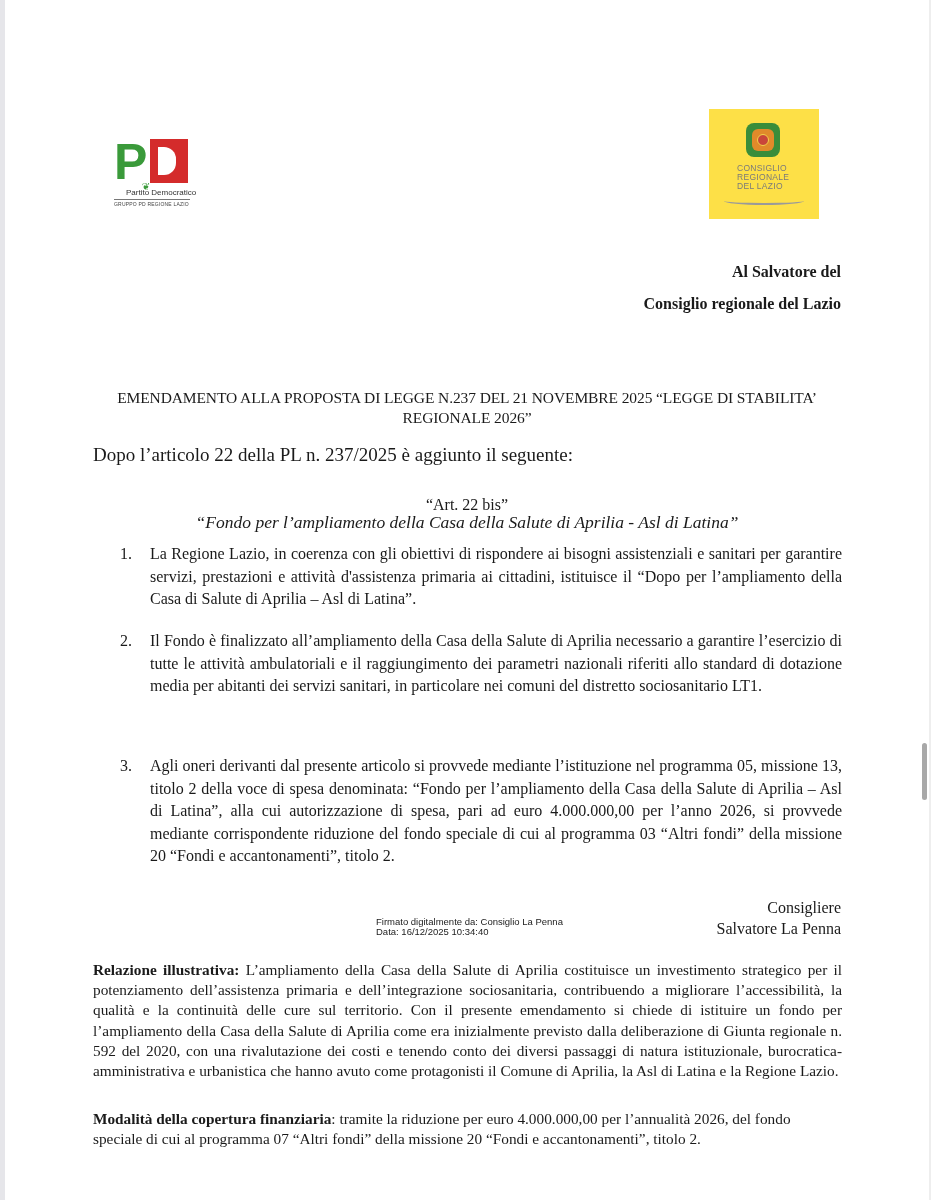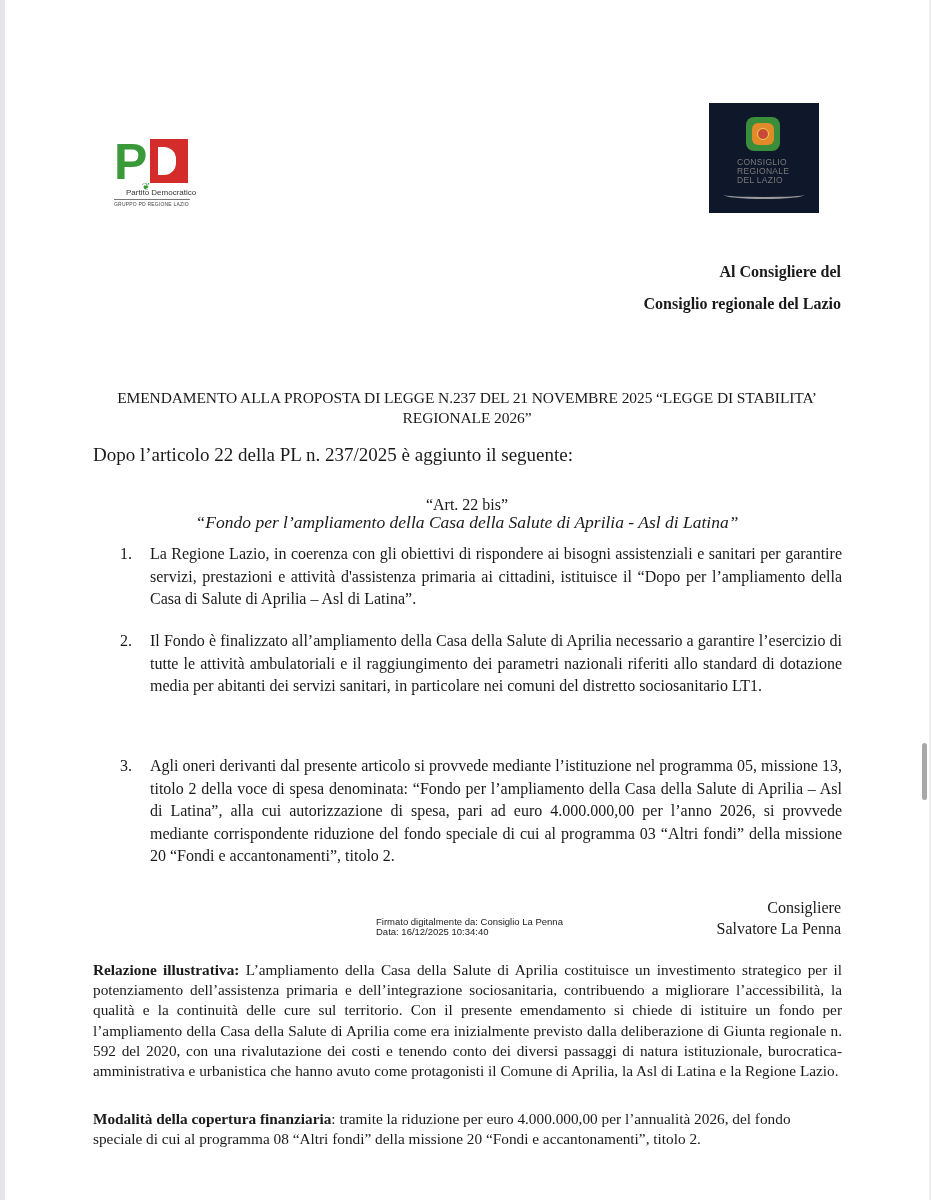--- a/index.html
+++ b/index.html
@@ -16,21 +16,21 @@
   .pd-logo { position:absolute; left:112px; top:137px; width:80px; height:76px; }
   .pd-letters { position:absolute; left:0; top:0; width:78px; height:46px; }
   .pd-p { position:absolute; left:2px; top:2px; font-family:"Liberation Sans",sans-serif; font-weight:bold; font-size:50px; line-height:46px; color:#3a9a3a; letter-spacing:-4px; }
   .pd-d { position:absolute; left:38px; top:2px; width:38px; height:44px; background:#d42b2b; }
   .pd-d-inner { position:absolute; left:8px; top:8px; width:18px; height:28px; background:#fff; border-radius:0 12px 12px 0; }
   .pd-leaf { position:absolute; left:30px; top:44px; font-size:10px; color:#3a9a3a; font-family:"DejaVu Sans",sans-serif; }
   .pd-name { position:absolute; left:2px; top:51px; font-family:"Liberation Sans",sans-serif; font-size:8px; color:#333; white-space:nowrap;margin-left:12px; }
   .pd-rule { position:absolute; left:2px; top:62px; width:76px; height:1px; background:#777; }
   .pd-sub { position:absolute; left:2px; top:64px; font-family:"Liberation Sans",sans-serif; font-size:5px; color:#444; white-space:nowrap; letter-spacing:0.2px; }
 
-  .crl-logo { position:absolute; left:709px; top:103px; width:110px; height:110px; background:#0f172a; }
+  .crl-logo { position:absolute; left:709px; top:109px; width:110px; height:110px; background:#fde047; }
   .crl-emblem { position:absolute; left:37px; top:14px; width:34px; height:34px; border-radius:8px; background:#3a8d3a; }
   .crl-emblem-inner { position:absolute; left:6px; top:6px; width:22px; height:22px; border-radius:6px; background:#e08a2a; }
   .crl-emblem-core { position:absolute; left:5px; top:5px; width:12px; height:12px; border-radius:50%; background:#c9463a; border:1px solid #f2d24a; box-sizing:border-box; }
   .crl-text { position:absolute; left:28px; top:55px; font-family:"Liberation Sans",sans-serif; font-size:8.5px; line-height:9px; color:#7a7a7a; letter-spacing:0.3px; }
   .crl-arc { position:absolute; left:15px; top:88px; width:80px; height:6px; border-bottom:2px solid #9a9a9a; border-radius:0 0 50% 50%; }
 
   .addressee { position:absolute; right:90px; top:256px; text-align:right; font-weight:bold; font-size:16px; line-height:32px; }
   .addressee div { white-space:nowrap; }
 
   .title { position:absolute; left:92px; top:388px; width:750px; text-align:center; font-size:15.5px; line-height:20px; letter-spacing:-0.1px; }
@@ -80,21 +80,21 @@
   </div>
   <div class="crl-text">
     <div>CONSIGLIO</div>
     <div>REGIONALE</div>
     <div>DEL LAZIO</div>
   </div>
   <div class="crl-arc"></div>
 </div>
 
 <div class="addressee">
-  <div>Al Consigliere del</div>
+  <div>Al Salvatore del</div>
   <div>Consiglio regionale del Lazio</div>
 </div>
 
 <div class="title">EMENDAMENTO ALLA PROPOSTA DI LEGGE N.237 DEL 21 NOVEMBRE 2025 “LEGGE DI STABILITA’ REGIONALE 2026”</div>
 <div class="intro">Dopo l’articolo 22 della PL n. 237/2025 è aggiunto il seguente:</div>
 <div class="art">“Art. 22 bis”</div>
 <div class="art-title">“Fondo per l’ampliamento della Casa della Salute di Aprilia - Asl di Latina”</div>
 
 <div class="item item1">
   <span class="num">1.</span>
@@ -113,13 +113,13 @@
   <div>Firmato digitalmente da: Consiglio La Penna</div>
   <div>Data: 16/12/2025 10:34:40</div>
 </div>
 <div class="signer">
   <div>Consigliere</div>
   <div>Salvatore La Penna</div>
 </div>
 
 <div class="relazione"><span class="b">Relazione illustrativa:</span><span> L’ampliamento della Casa della Salute di Aprilia costituisce un investimento strategico per il potenziamento dell’assistenza primaria e dell’integrazione sociosanitaria, contribuendo a migliorare l’accessibilità, la qualità e la continuità delle cure sul territorio. Con il presente emendamento si chiede di istituire un fondo per l’ampliamento della Casa della Salute di Aprilia come era inizialmente previsto dalla deliberazione di Giunta regionale n. 592 del 2020, con una rivalutazione dei costi e tenendo conto dei diversi passaggi di natura istituzionale, burocratica-amministrativa e urbanistica che hanno avuto come protagonisti il Comune di Aprilia, la Asl di Latina e la Regione Lazio.</span></div>
 
-<div class="modalita"><span class="b">Modalità della copertura finanziaria</span><span>: tramite la riduzione per euro 4.000.000,00 per l’annualità 2026, del fondo speciale di cui al programma 08 “Altri fondi” della missione 20 “Fondi e accantonamenti”, titolo 2.</span></div>
+<div class="modalita"><span class="b">Modalità della copertura finanziaria</span><span>: tramite la riduzione per euro 4.000.000,00 per l’annualità 2026, del fondo speciale di cui al programma 07 “Altri fondi” della missione 20 “Fondi e accantonamenti”, titolo 2.</span></div>
 
 </body></html>

